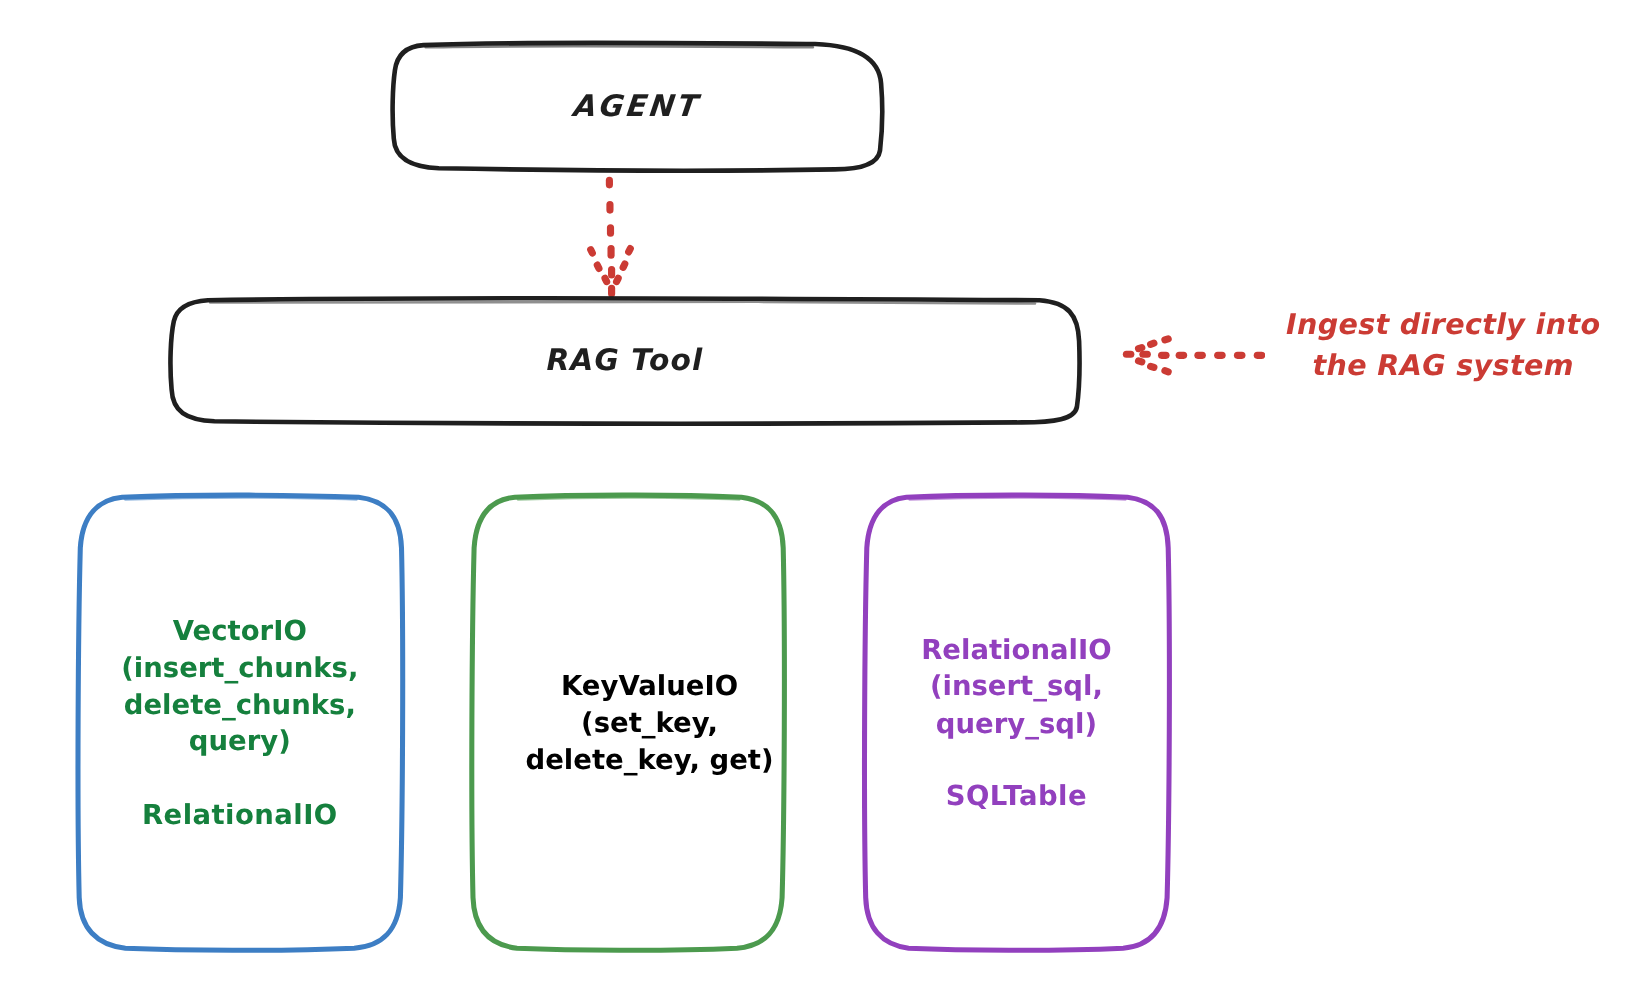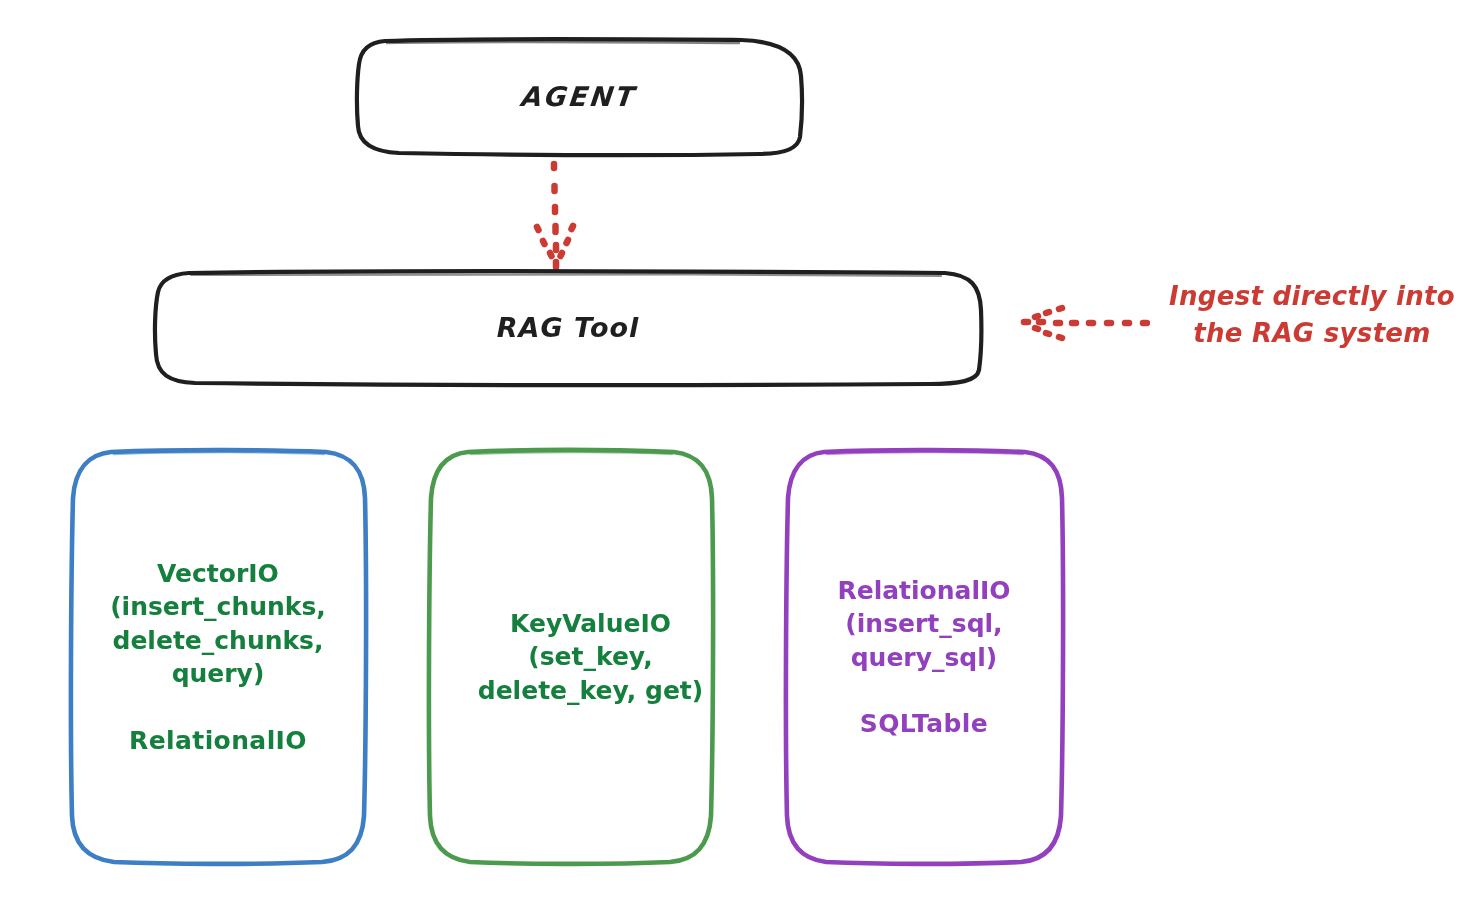--- a/index.html
+++ b/index.html
@@ -105,21 +105,21 @@
     font-weight: 600;
     letter-spacing: .4px;
   }
 
   #vector-node { left: 70px; width: 296px; }
   #vector-node .api-text,
   #vector-node .index-text { color: #15803d; }
 
   #keyvalue-node { left: 428px; width: 285px; }
   #keyvalue-node .api-text,
-  #keyvalue-node .index-text { color: #15803d; margin-left: 40px; }
+  #keyvalue-node .index-text { color: #000000; margin-left: 40px; }
 
   #relational-node { left: 785px; width: 278px; }
   #relational-node .api-text,
   #relational-node .index-text { color: #9240BE; }
 
   
   .connector {
     position: absolute;
     pointer-events: none;
   }

